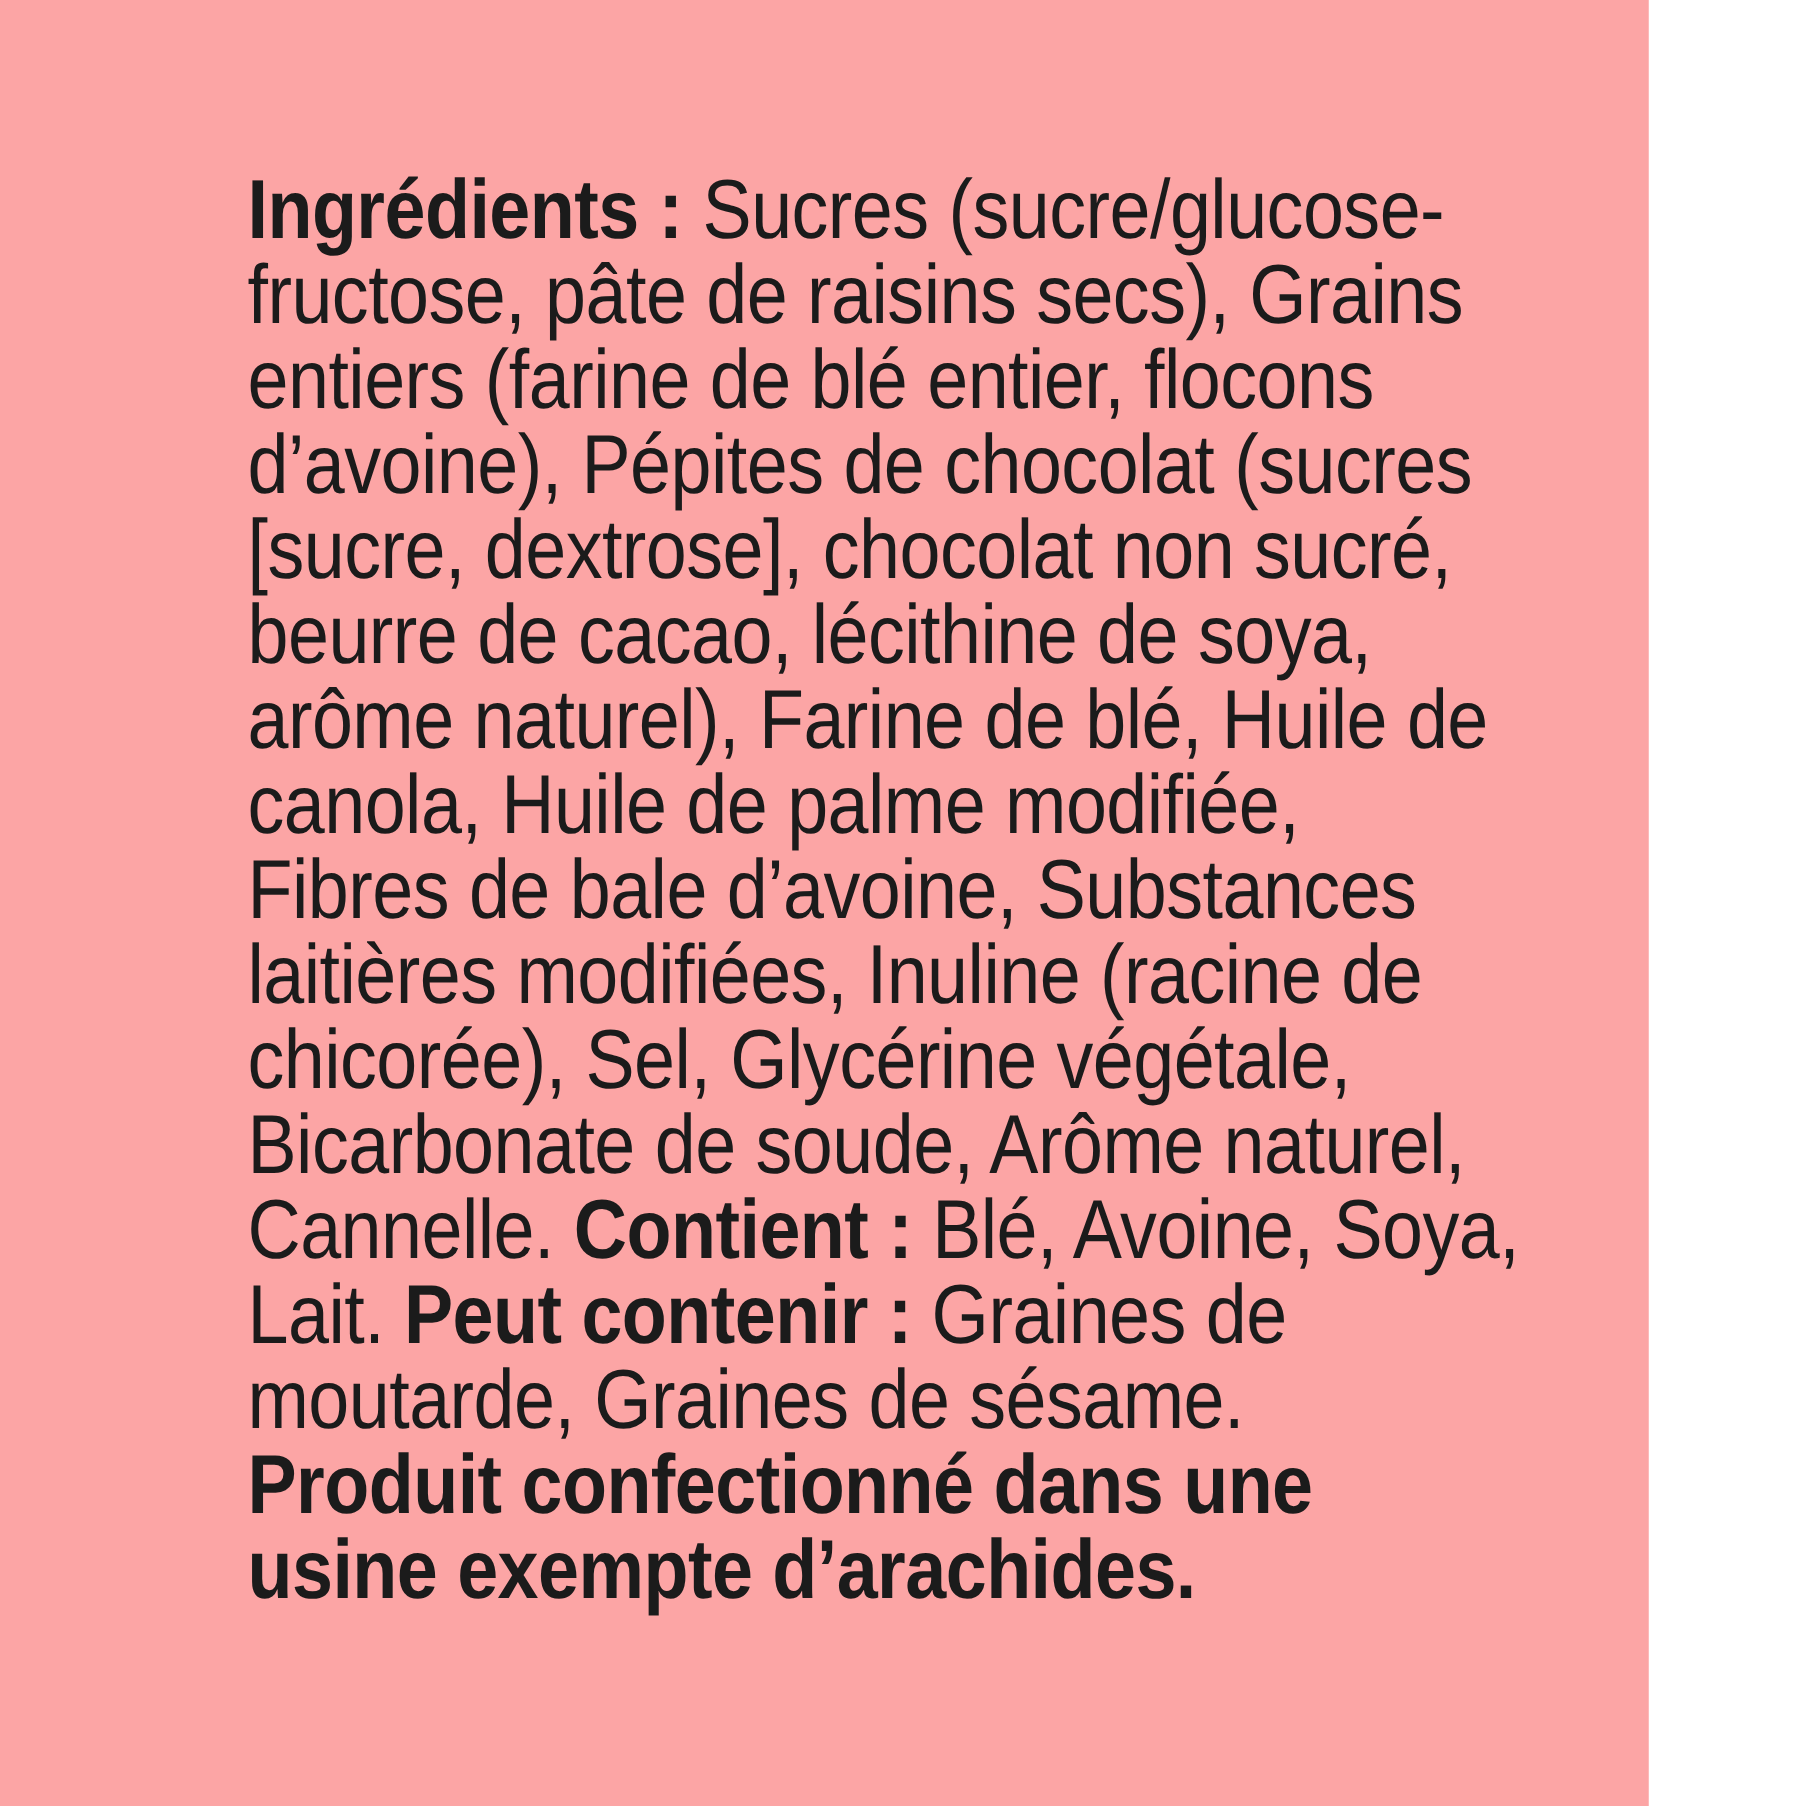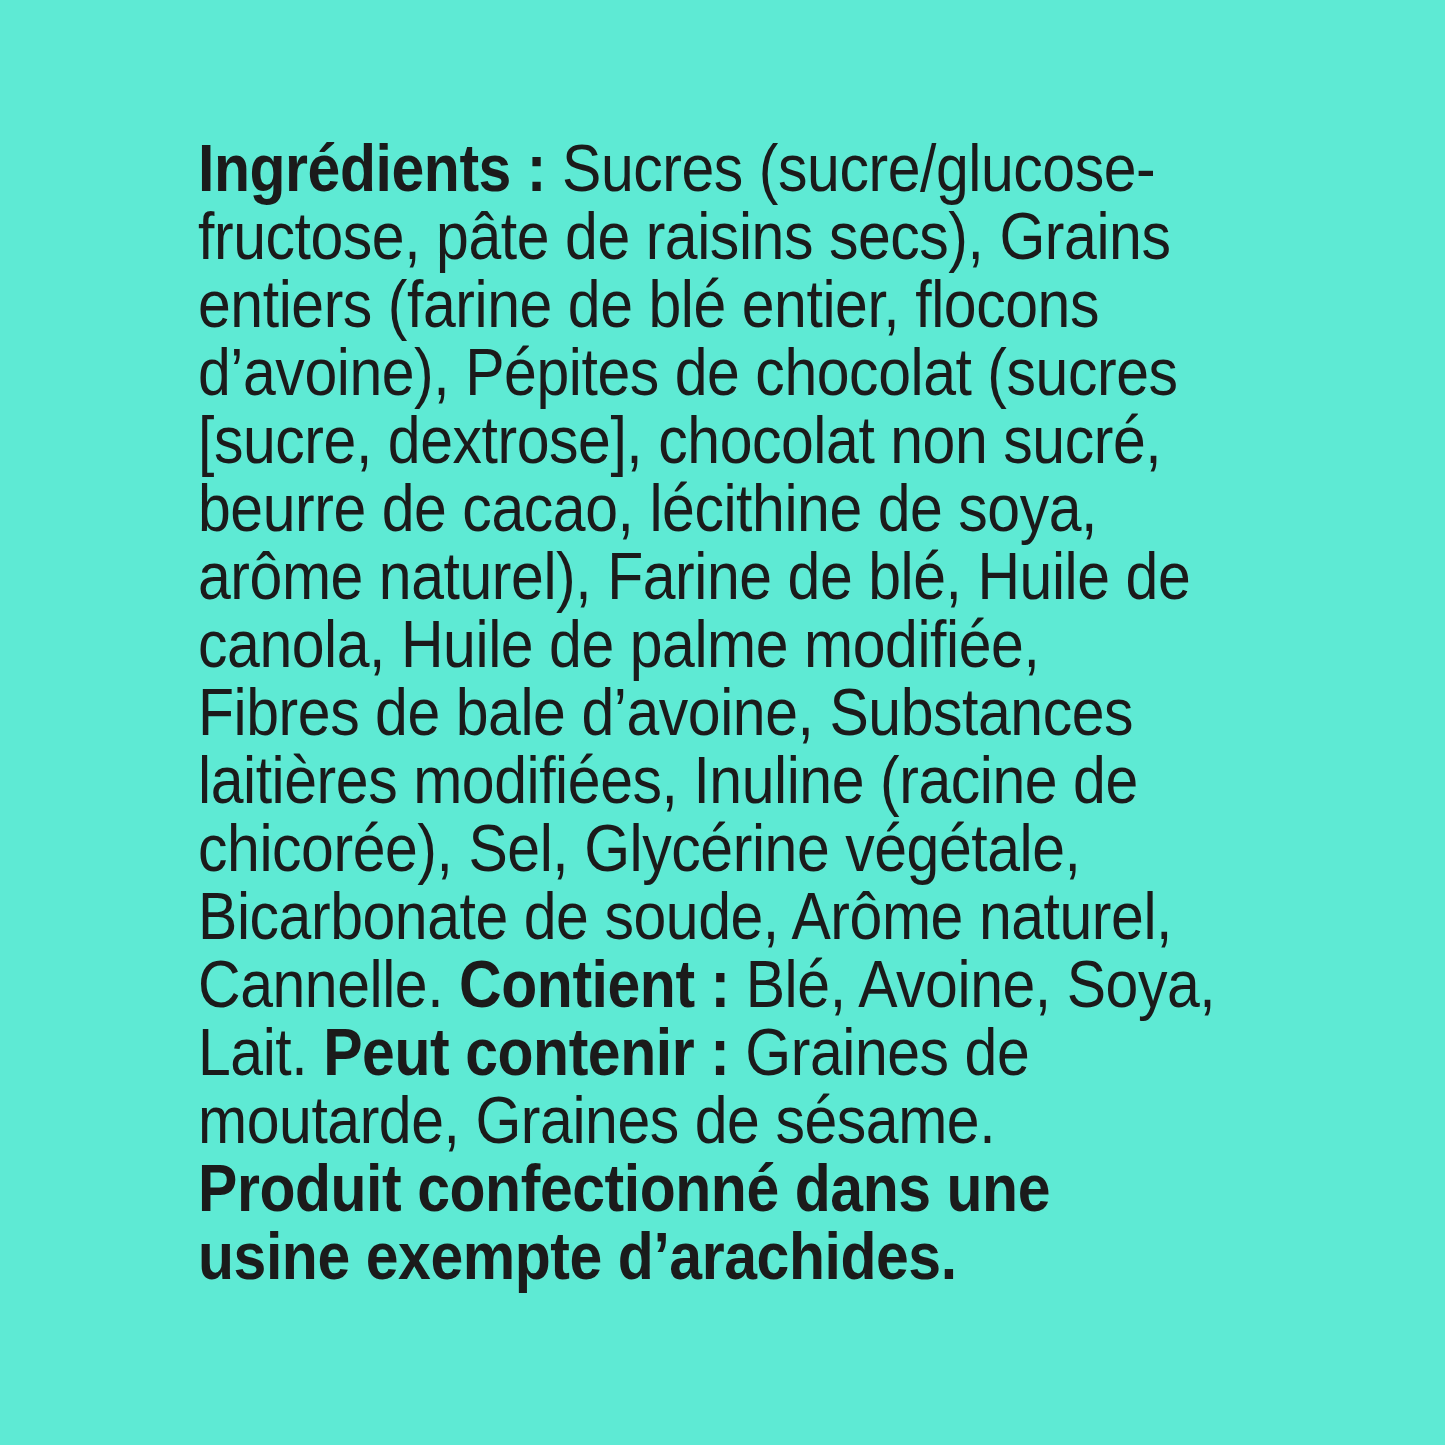--- a/index.html
+++ b/index.html
@@ -2,23 +2,23 @@
 <html><head>
 <meta charset="utf-8">
 <style>
   html, body {
     margin: 0;
     padding: 0;
     background: #ffffff;
   }
   .page {
     position: relative;
-    width: 1445px;
+    width: 1319px;
     height: 1445px;
-    background: #5eead4;
+    background: #fca5a5;
     overflow: hidden;
     text-decoration: underline;
   }
   .label-block {
     position: absolute;
     left: 198px;
     top: 134px;
     width: 1250px;
     transform: scaleX(0.88);
     transform-origin: 0 0;

